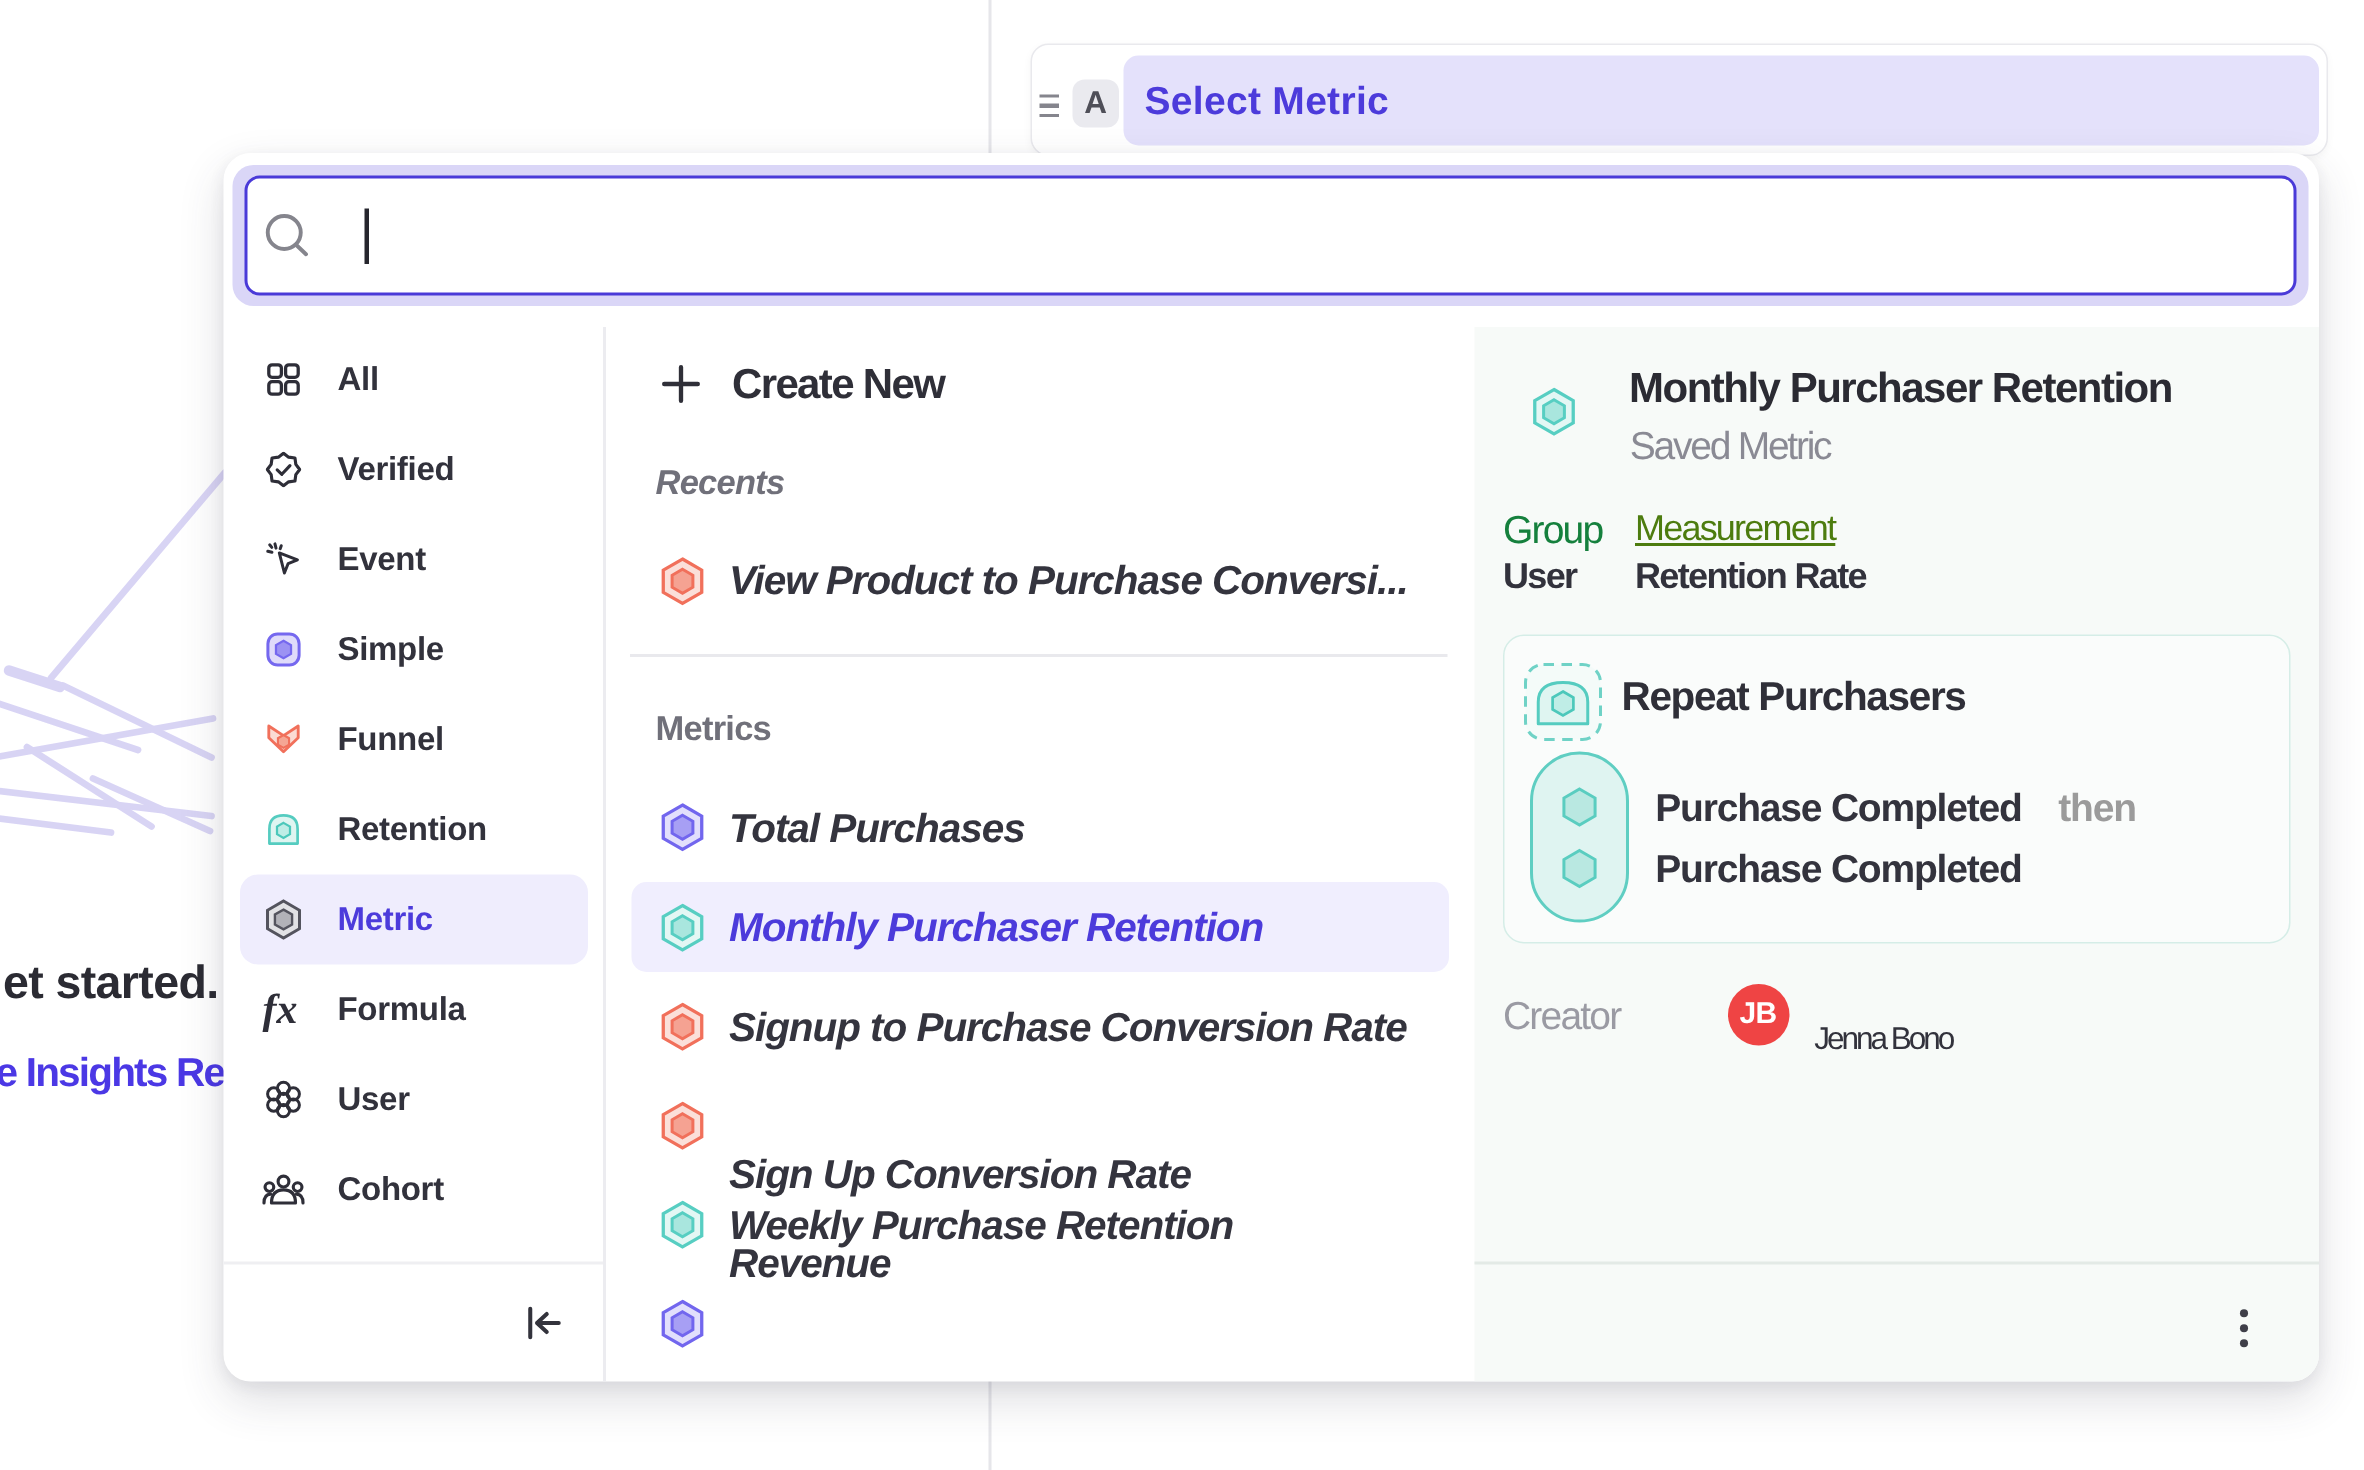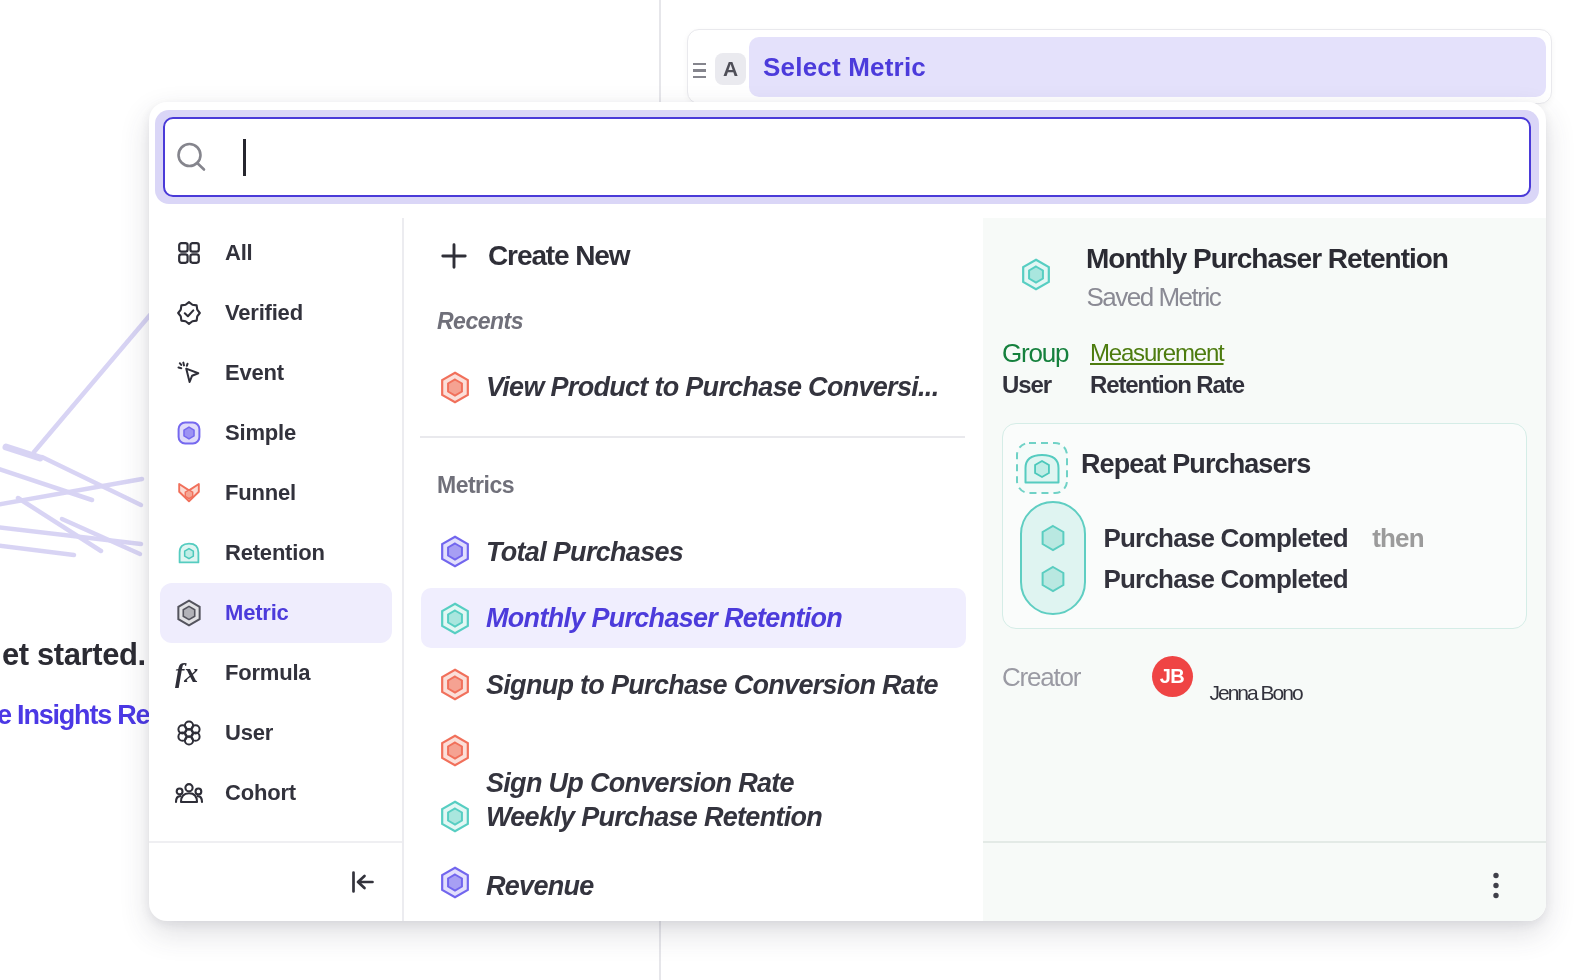--- a/index.html
+++ b/index.html
@@ -174,21 +174,21 @@
   <svg class="a" style="left:291px;top:698.5px" width="30" height="33" viewBox="0 0 30 33">
     <polygon points="15.00,1.70 27.82,9.10 27.82,23.90 15.00,31.30 2.18,23.90 2.18,9.10" fill="#E3F7F4" stroke="#57CEC2" stroke-width="2.2"></polygon>
     <polygon points="15.00,8.50 21.93,12.50 21.93,20.50 15.00,24.50 8.07,20.50 8.07,12.50" fill="#A9E6DE" stroke="#57CEC2" stroke-width="2"></polygon>
   </svg>
   <div class="a txt item" style="left:337px;top:695px;">Weekly Purchase Retention</div>
 
   <svg class="a" style="left:291px;top:764.5px" width="30" height="33" viewBox="0 0 30 33">
     <polygon points="15.00,1.70 27.82,9.10 27.82,23.90 15.00,31.30 2.18,23.90 2.18,9.10" fill="#E2DFFC" stroke="#7266EE" stroke-width="2.2"></polygon>
     <polygon points="15.00,8.50 21.93,12.50 21.93,20.50 15.00,24.50 8.07,20.50 8.07,12.50" fill="#A79FF4" stroke="#7266EE" stroke-width="2"></polygon>
   </svg>
-  <div class="a txt item" style="left:337px;top:720px;margin-top:44px;">Revenue</div>
+  <div class="a txt item" style="left:337px;top:720px;">Revenue</div>
 
   <div class="a" id="rpanel" style="left:834px;top:116.5px;width:562.5px;height:702.5px;background:#F7FAF8;">
     <svg class="a" style="left:38px;top:40px" width="30" height="33" viewBox="0 0 30 33">
       <polygon points="15.00,1.70 27.82,9.10 27.82,23.90 15.00,31.30 2.18,23.90 2.18,9.10" fill="#E3F7F4" stroke="#57CEC2" stroke-width="2.2"></polygon>
       <polygon points="15.00,8.50 21.93,12.50 21.93,20.50 15.00,24.50 8.07,20.50 8.07,12.50" fill="#A9E6DE" stroke="#57CEC2" stroke-width="2"></polygon>
     </svg>
     <div class="a txt" style="left:103px;top:22.5px;font-size:28px;font-weight:700;color:#2B2B33;letter-spacing:-1px;height:36px;line-height:36px;">Monthly Purchaser Retention</div>
     <div class="a txt" style="left:103.5px;top:61px;font-size:26px;color:#8A8A94;letter-spacing:-1.5px;height:36px;line-height:36px;">Saved Metric</div>
 
     <div class="a txt" style="left:19px;top:117px;font-size:26px;color:#15803d;letter-spacing:-1.2px;height:36px;line-height:36px;">Group</div>

